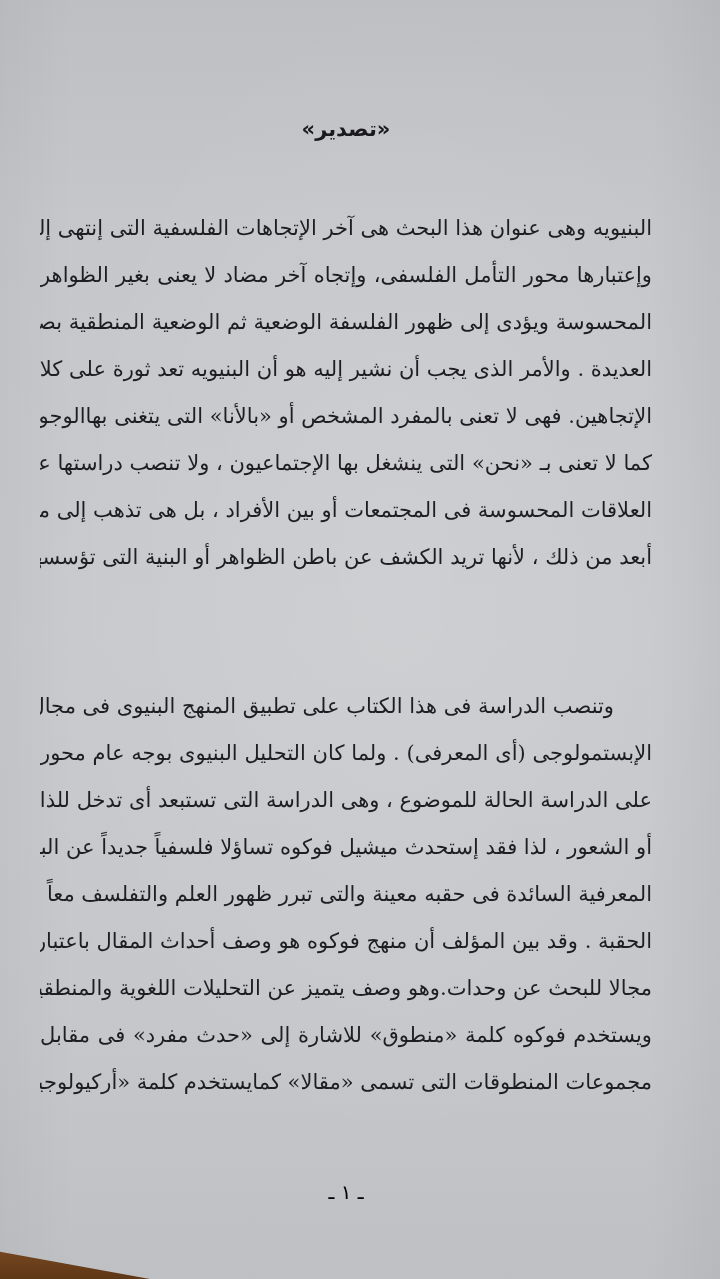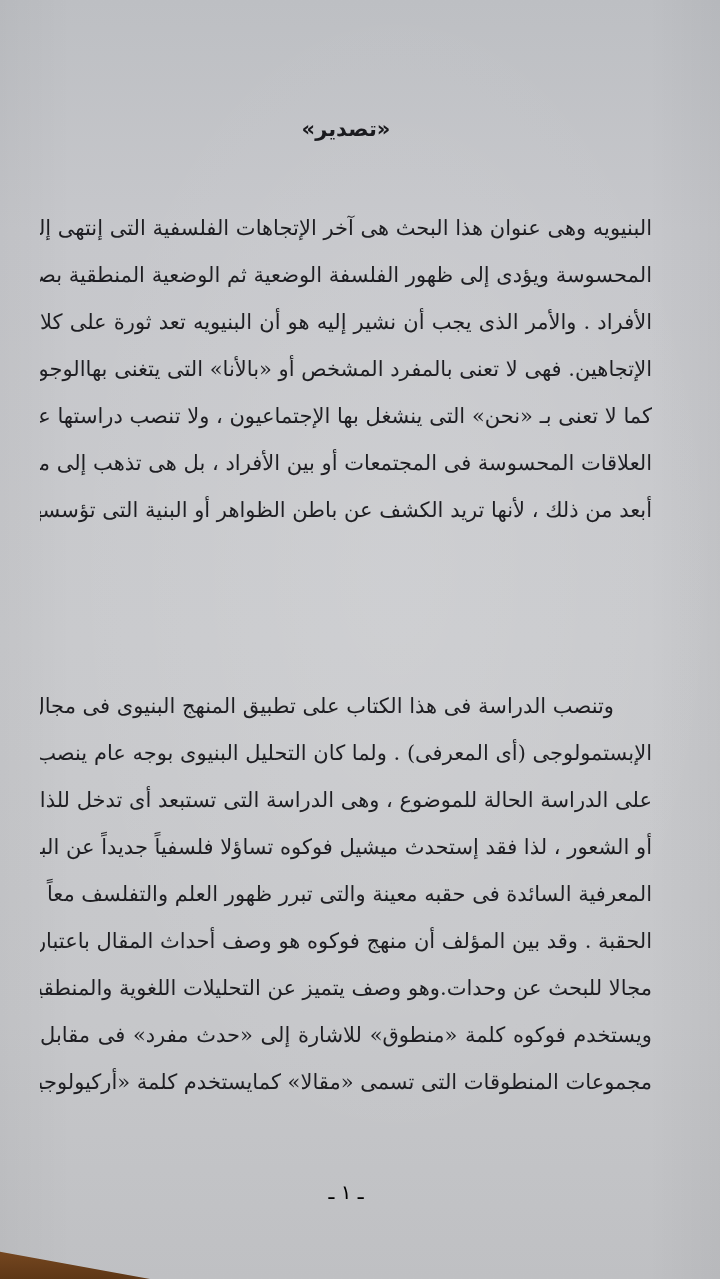--- a/index.html
+++ b/index.html
@@ -90,31 +90,32 @@
 </head>
 <body>
 
 <div class="page-shade"></div>
 
 <div class="page">
   <div class="title">«تصدير»</div>
 
   <div class="para p1">
     <span class="line">البنيويه وهى عنوان هذا البحث هى آخر الإتجاهات الفلسفية التى إنتهى إليها</span>
+    <span class="line">وإعتبارها محور التأمل الفلسفى، وإتجاه آخر مضاد لا يعنى بغير الظواهر</span>
     <span class="line">المحسوسة ويؤدى إلى ظهور الفلسفة الوضعية ثم الوضعية المنطقية بصورها</span>
-    <span class="line">الأفراد . والأمر الذى يجب أن نشير إليه هو أن البنيويه تعد ثورة على كلا</span>
+    <span class="line">العديدة . والأمر الذى يجب أن نشير إليه هو أن البنيويه تعد ثورة على كلا</span>
     <span class="line">الإتجاهين. فهى لا تعنى بالمفرد المشخص أو «بالأنا» التى يتغنى بهاالوجوديون،</span>
     <span class="line">كما لا تعنى بـ «نحن» التى ينشغل بها الإجتماعيون ، ولا تنصب دراستها على</span>
     <span class="line">العلاقات المحسوسة فى المجتمعات أو بين الأفراد ، بل هى تذهب إلى ما هو</span>
     <span class="line last">أبعد من ذلك ، لأنها تريد الكشف عن باطن الظواهر أو البنية التى تؤسسها .</span>
   </div>
 
   <div class="para p2">
     <span class="line indent">وتنصب الدراسة فى هذا الكتاب على تطبيق المنهج البنيوى فى مجال البحث</span>
-    <span class="line">الإبستمولوجى (أى المعرفى) . ولما كان التحليل البنيوى بوجه عام ينصب</span>
+    <span class="line">الإبستمولوجى (أى المعرفى) . ولما كان التحليل البنيوى بوجه عام محور</span>
     <span class="line">على الدراسة الحالة للموضوع ، وهى الدراسة التى تستبعد أى تدخل للذات</span>
     <span class="line">أو الشعور ، لذا فقد إستحدث ميشيل فوكوه تساؤلا فلسفياً جديداً عن البنية</span>
     <span class="line">المعرفية السائدة فى حقبه معينة والتى تبرر ظهور العلم والتفلسف معاً فى تلك</span>
     <span class="line">الحقبة . وقد بين المؤلف أن منهج فوكوه هو وصف أحداث المقال باعتبارها</span>
     <span class="line">مجالا للبحث عن وحدات.وهو وصف يتميز عن التحليلات اللغوية والمنطقية.</span>
     <span class="line">ويستخدم فوكوه كلمة «منطوق» للاشارة إلى «حدث مفرد» فى مقابل</span>
     <span class="line">مجموعات المنطوقات التى تسمى «مقالا» كمايستخدم كلمة «أركيولوجيا»</span>
   </div>
 
   <div class="page-number">ـ ١ ـ</div>

